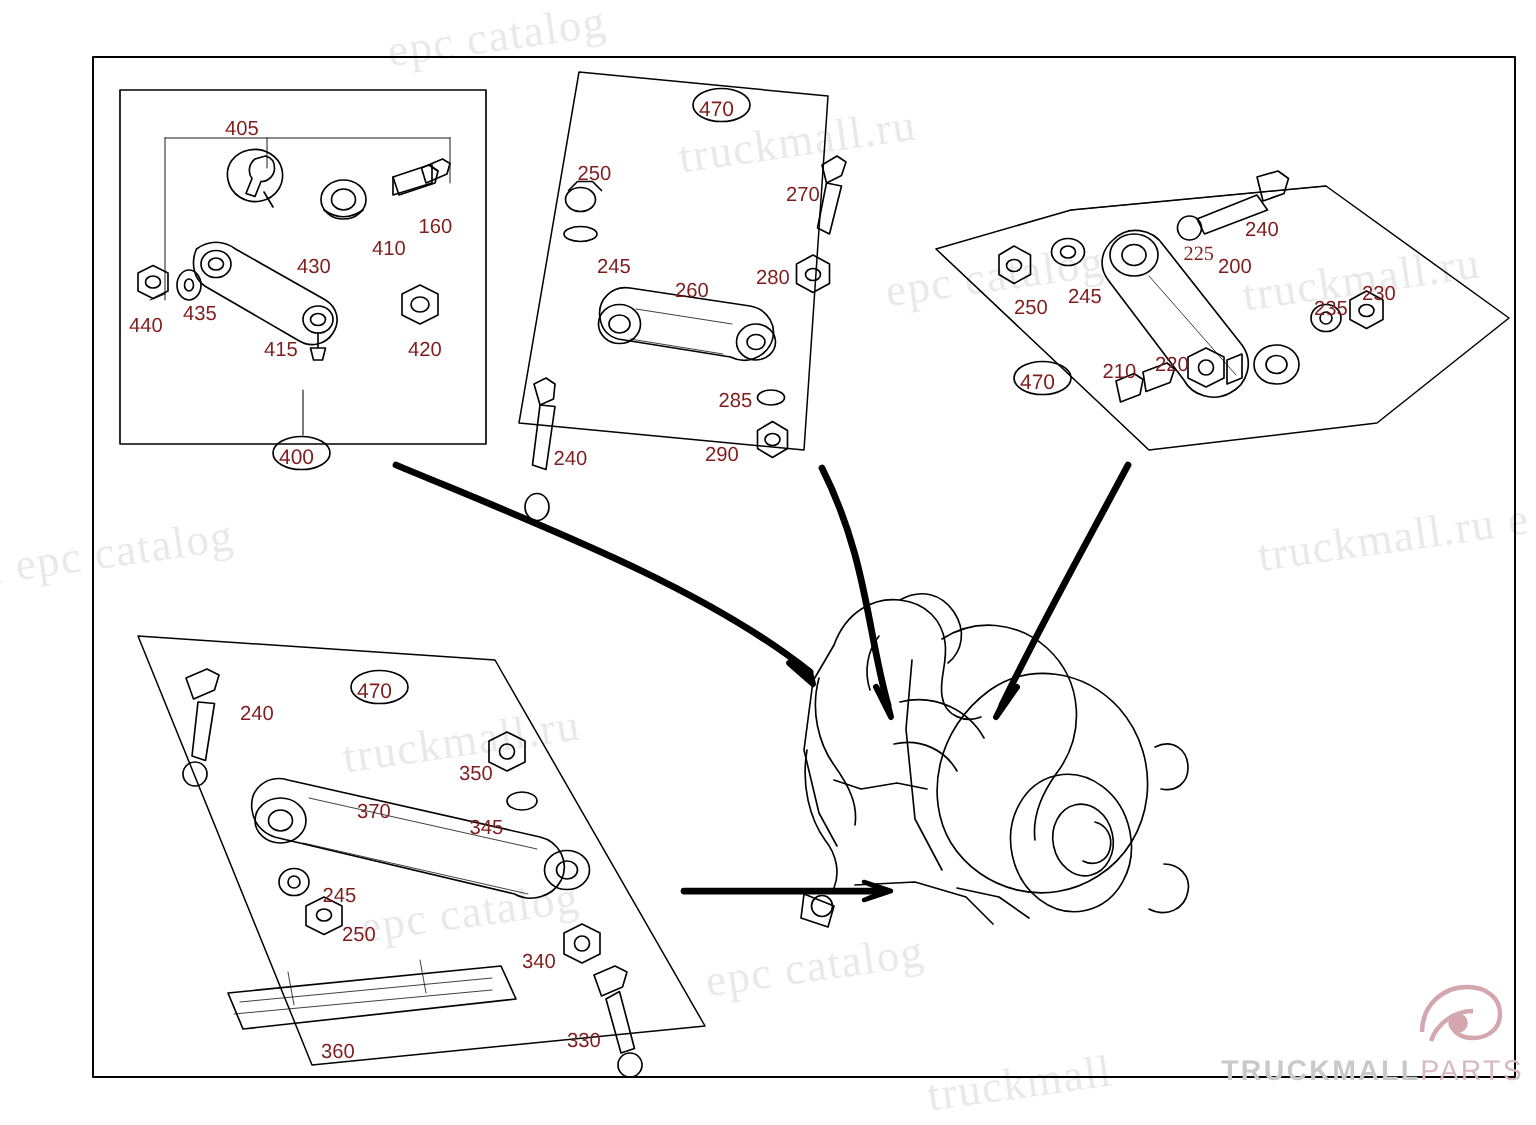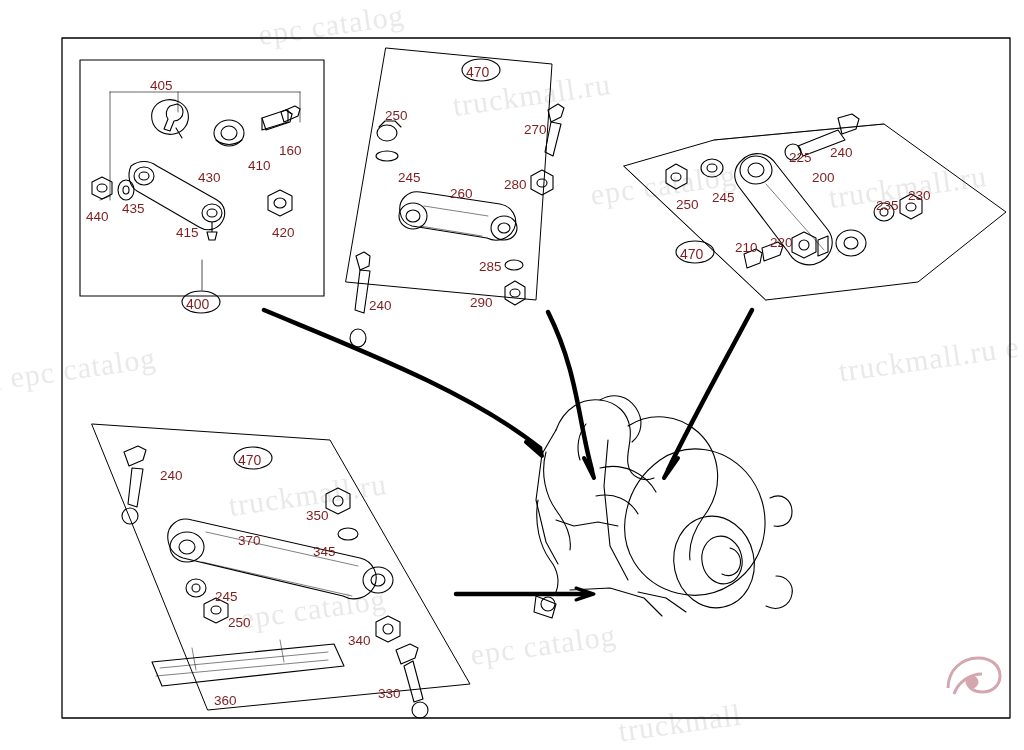--- a/index.html
+++ b/index.html
@@ -247,21 +247,21 @@
       <div class="lbl" style="left: 450px; top: 186px; text-align: center;">260</div>
       <div class="lbl" style="left: 504px; top: 177px;">280</div>
       <div class="lbl" style="left: 86px; top: 209px;">440</div>
       <div class="lbl" style="left: 122px; top: 201px;">435</div>
       <div class="lbl" style="left: 176px; top: 225px;">415</div>
       <div class="lbl" style="left: 272px; top: 225px;">420</div>
       <div class="lbl" style="left: 479px; top: 259px;">285</div>
       <div class="lbl" style="left: 369px; top: 298px;">240</div>
       <div class="lbl" style="left: 470px; top: 295px;">290</div>
       <div class="lbl big" style="left: 186px; top: 296px;">400</div>
-      <div class="lbl" style="left: 789px; top: 150px;">225</div>
+      <div class="lbl" style="left: 789px; top: 161px; font-family: Liberation Serif, serif;">225</div>
       <div class="lbl" style="left: 830px; top: 145px;">240</div>
       <div class="lbl" style="left: 812px; top: 170px;">200</div>
       <div class="lbl" style="left: 676px; top: 197px;">250</div>
       <div class="lbl" style="left: 712px; top: 190px;">245</div>
       <div class="lbl" style="left: 876px; top: 198px;">235</div>
       <div class="lbl" style="left: 908px; top: 188px; text-align: right;">230</div>
       <div class="lbl" style="left: 735px; top: 240px;">210</div>
       <div class="lbl" style="left: 770px; top: 235px;">220</div>
       <div class="lbl big" style="left: 680px; top: 246px;">470</div>
       <div class="lbl" style="left: 160px; top: 468px;">240</div>
@@ -269,20 +269,23 @@
       <div class="lbl" style="left: 306px; top: 508px;">350</div>
       <div class="lbl" style="left: 238px; top: 533px;">370</div>
       <div class="lbl" style="left: 313px; top: 544px;">345</div>
       <div class="lbl" style="left: 215px; top: 589px;">245</div>
       <div class="lbl" style="left: 228px; top: 615px;">250</div>
       <div class="lbl" style="left: 348px; top: 633px;">340</div>
       <div class="lbl" style="left: 214px; top: 693px;">360</div>
       <div class="lbl" style="left: 378px; top: 686px;">330</div>
     </div>
 
+  <div class="brand">
+    <b>TRUCKMALL</b><span class="red">PARTS</span>
+  </div>
   <svg style="position:absolute;right:16px;bottom:44px;width:70px;height:58px" viewBox="0 0 70 58">
     <g fill="none" stroke="#d4a6ad" stroke-width="3">
       <path d="M10 40 c0,-18 14,-30 30,-30 c14,0 22,8 22,18 c0,10 -8,16 -18,16 c-8,0 -14,-4 -14,-10"></path>
       <path d="M16 46 c4,-12 16,-20 28,-20"></path>
       <circle cx="34" cy="34" r="5" fill="#d4a6ad"></circle>
     </g>
   </svg>
 </div>
 
 </body></html>

